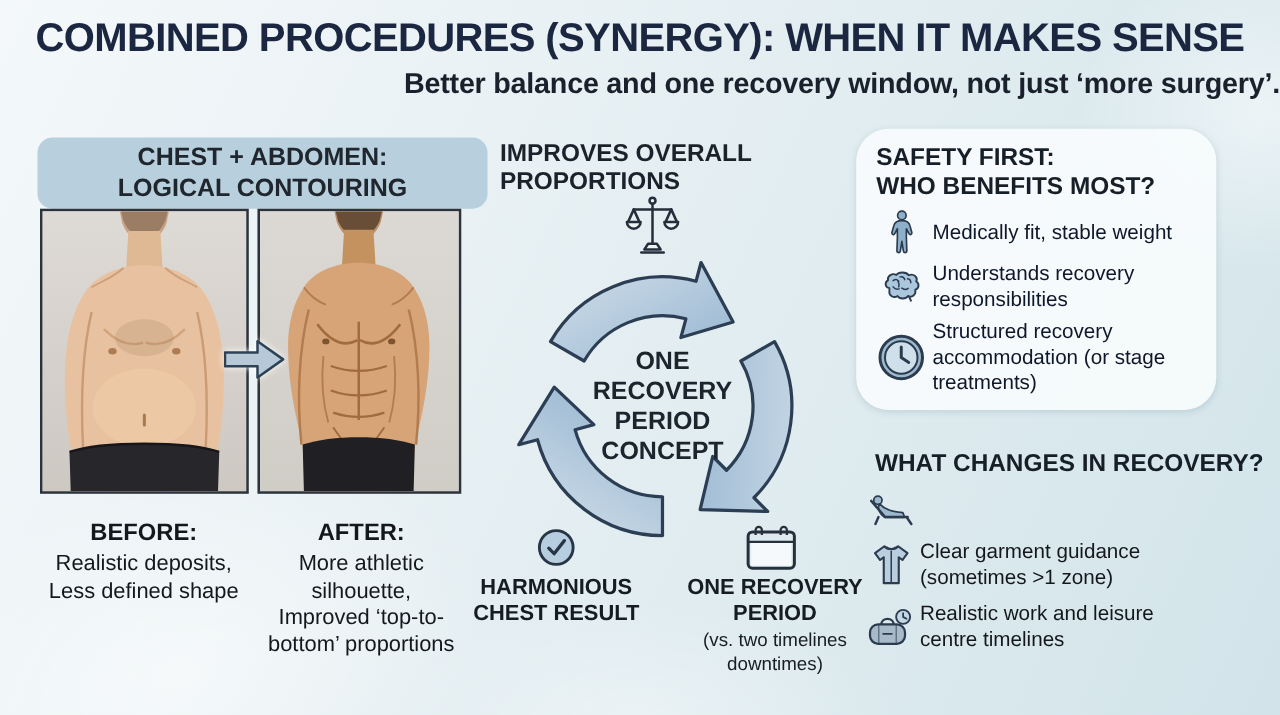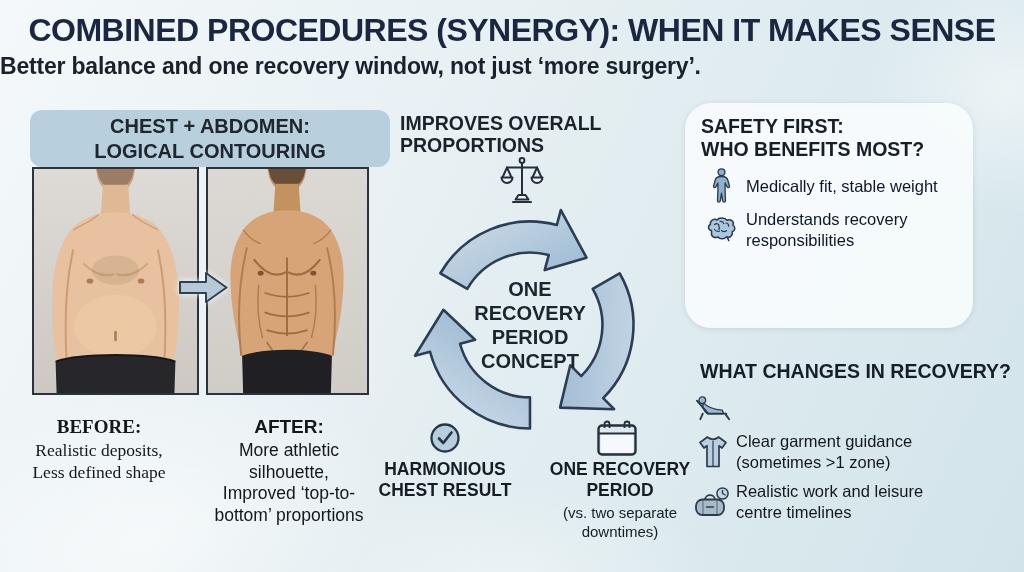--- a/index.html
+++ b/index.html
@@ -10,35 +10,35 @@
   }
   .swirl{position:absolute;border-radius:50%;pointer-events:none;}
   .swirl.s1{left:-120px;top:380px;width:520px;height:320px;background:radial-gradient(ellipse at center,rgba(255,255,255,.55),rgba(255,255,255,0) 70%);transform:rotate(-18deg);}
   .swirl.s2{left:860px;top:-40px;width:300px;height:260px;background:radial-gradient(ellipse at center,rgba(255,255,255,.5),rgba(255,255,255,0) 70%);}
   .swirl.s3{left:300px;top:480px;width:420px;height:200px;background:radial-gradient(ellipse at center,rgba(255,255,255,.35),rgba(255,255,255,0) 70%);}
 
   .pre{white-space:pre-line;}
   .abs{position:absolute;}
 
   .title{left:0;right:0;top:12px;text-align:center;font-size:32px;font-weight:bold;letter-spacing:-.5px;color:#1b2740;}
-  .subtitle{left:0;right:0;top:53px;text-align:left;font-size:23px;font-weight:bold;letter-spacing:-.2px;color:#1a212c;}
+  .subtitle{left:0;right:0;top:53px;text-align:right;font-size:23px;font-weight:bold;letter-spacing:-.2px;color:#1a212c;}
 
   
   .panel-header{left:30px;top:110px;width:360px;height:57px;background:#b8cfdd;border-radius:12px;
     display:flex;align-items:center;justify-content:center;text-align:center;
     font-size:20px;font-weight:bold;line-height:25px;color:#20262e;}
   .photo{top:167px;height:228px;border:2px solid #2b333d;box-sizing:border-box;background:#d7d3ce;}
   .photo svg{display:block;width:100%;height:100%;}
   .photo.pb{left:32px;width:167px;}
   .photo.pa{left:206px;width:163px;}
   .ba-arrow{left:179px;top:270px;width:49px;height:35px;filter:drop-shadow(0 0 3px rgba(255,255,255,.95));}
   .caption{top:416px;text-align:center;color:#14181d;}
   .caption .cap-label{font-size:19px;font-weight:bold;margin-bottom:2px;}
   .caption .cap-desc{font-size:17.5px;line-height:21.5px;}
-  .caption.cb{left:4px;width:190px;font-family:Liberation Serif, serif;}
+  .caption.cb{left:20px;width:190px;}
   .caption.ca{left:194px;width:190px;}
 
   
   .center-heading{left:400px;top:112px;width:244px;text-align:left;font-size:19.5px;font-weight:bold;line-height:22px;color:#1b222b;}
   .scales{left:500px;top:156px;width:44px;height:48px;}
   .cycle{left:411px;top:206px;width:238px;height:238px;}
   .cycle-text{left:411px;top:206px;width:238px;height:238px;display:flex;align-items:center;justify-content:center;
     text-align:center;font-size:20px;font-weight:bold;line-height:24px;color:#1c242e;}
   .check{left:429px;top:422px;width:32px;height:32px;}
   .harmonious{left:363px;top:459px;width:164px;text-align:center;font-size:17.5px;font-weight:bold;line-height:21px;color:#161c24;}
@@ -199,21 +199,21 @@
       <rect x="2.5" y="6.5" width="37" height="8" rx="3.5" fill="#dde8ef"></rect>
       <rect x="2.5" y="6.5" width="37" height="29" rx="3.5" fill="none" stroke="#26303c" stroke-width="2.4"></rect>
       <rect x="5" y="15" width="32" height="18.5" fill="#f6f9fb"></rect>
       <path d="M2.5 14.5 L39.5 14.5" stroke="#26303c" stroke-width="1.8"></path>
       <path d="M8.5 9 L8.5 5 A2.5 2.5 0 0 1 13.5 5 L13.5 9 M28.5 9 L28.5 5 A2.5 2.5 0 0 1 33.5 5 L33.5 9" fill="none" stroke="#26303c" stroke-width="1.8"></path>
     </svg>
   </div>
   <div class="abs one-recovery">
     <div class="main pre">ONE RECOVERY
 PERIOD</div>
-    <div class="sub pre">(vs. two separate
+    <div class="sub pre">(vs. two timelines
 downtimes)</div>
   </div>
 
   <div class="abs safety-card">
     <div class="card-heading pre">SAFETY FIRST:
 WHO BENEFITS MOST?</div>
 
     <div class="irow">
       <span class="ic">
         <svg viewBox="0 0 26 38" width="25" height="36">
@@ -229,20 +229,32 @@
         <svg viewBox="0 0 32 27" width="32" height="27">
           <path d="M6.5 14.5 C3.2 14.2 2.4 10 5.4 8.3 C4.6 4.6 9 2.2 12 4 C14 1.2 20 1.4 22 4.2 C26 2.6 29.6 5.8 28 9.2 C30.8 11 30.2 15 27.2 15.8 C28.2 19.6 24.4 22.6 21.4 20.8 C19.6 23.6 14.6 23.4 13 20.8 C10 22.8 6 20.6 6.5 17.2 Z" fill="#abc7dd" stroke="#2c3b4e" stroke-width="1.5" stroke-linejoin="round"></path>
           <path d="M22 20.9 L23.8 24.6" stroke="#2c3b4e" stroke-width="1.5" stroke-linecap="round"></path>
           <path d="M9.5 8.5 q2.5 -2 4.5 0.5 M15 5.5 q3 -0.5 3.8 2.2 M21 7 q2.8 0.4 2.6 3.2 M9.5 13.5 q2 2.6 4.8 1.6 M16.5 14.5 q2.6 2 5 0.2 M13.5 9.5 q1.5 2 0.5 4" fill="none" stroke="#2c3b4e" stroke-width="1.2" stroke-linecap="round"></path>
         </svg>
       </span>
       <span class="txt pre">Understands recovery
 responsibilities</span>
     </div>
 
+    <div class="irow">
+      <span class="ic">
+        <svg viewBox="0 0 40 40" width="40" height="40">
+          <circle cx="20" cy="20" r="17" fill="#9db9ce" stroke="#2c3b4e" stroke-width="2.4"></circle>
+          <circle cx="20" cy="20" r="13" fill="#cfe0ea" stroke="#2c3b4e" stroke-width="1.6"></circle>
+          <path d="M20 20 L20 11.5 M20 20 L26 24" stroke="#2c3b4e" stroke-width="2.4" stroke-linecap="round"></path>
+        </svg>
+      </span>
+      <span class="txt pre">Structured recovery
+accommodation (or stage
+treatments)</span>
+    </div>
   </div>
 
   <div class="abs recovery-section">
     <div class="section-heading">WHAT CHANGES IN RECOVERY?</div>
 
     <div class="rrow">
       <span class="ic">
         <svg viewBox="0 0 38 30" width="37" height="30">
           <circle cx="7.5" cy="7" r="3.4" fill="#9db9ce" stroke="#2c3b4e" stroke-width="1.4"></circle>
           <path d="M9 10 C13 14.5 19 16.5 28 17.2 L29.5 21 L13 21 C9 18 6.5 13.5 9 10 Z" fill="#9db9ce" stroke="#2c3b4e" stroke-width="1.4" stroke-linejoin="round"></path>

